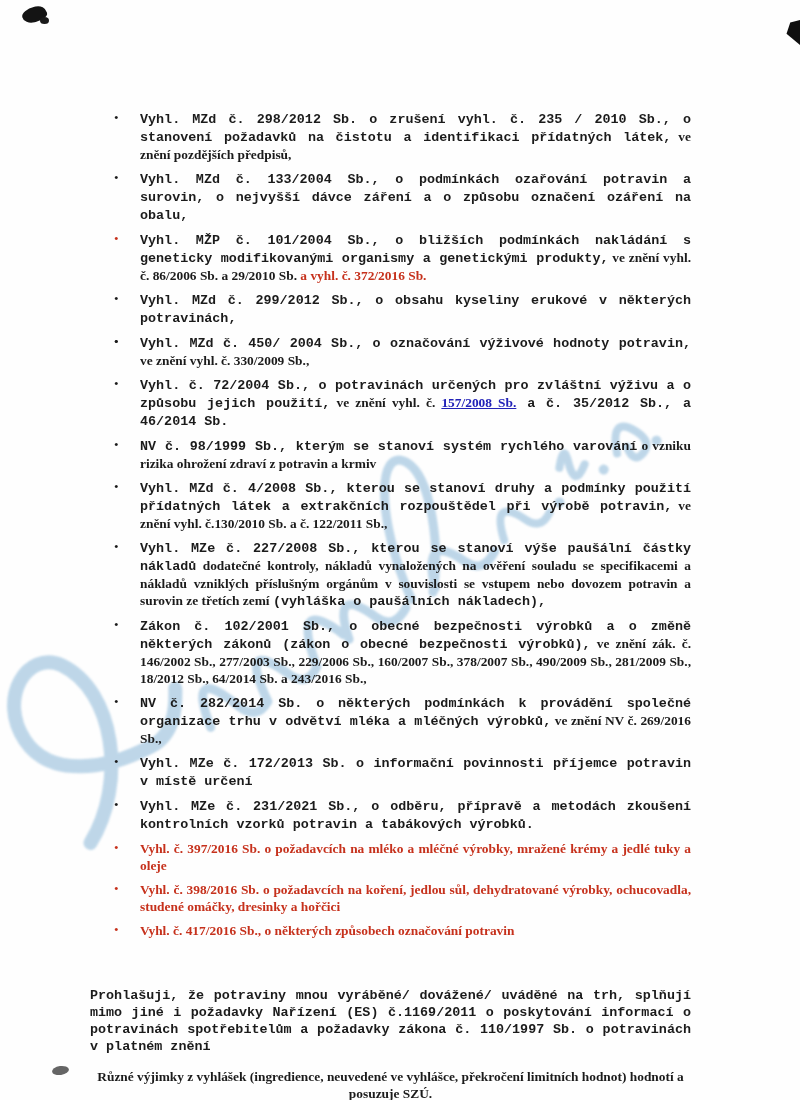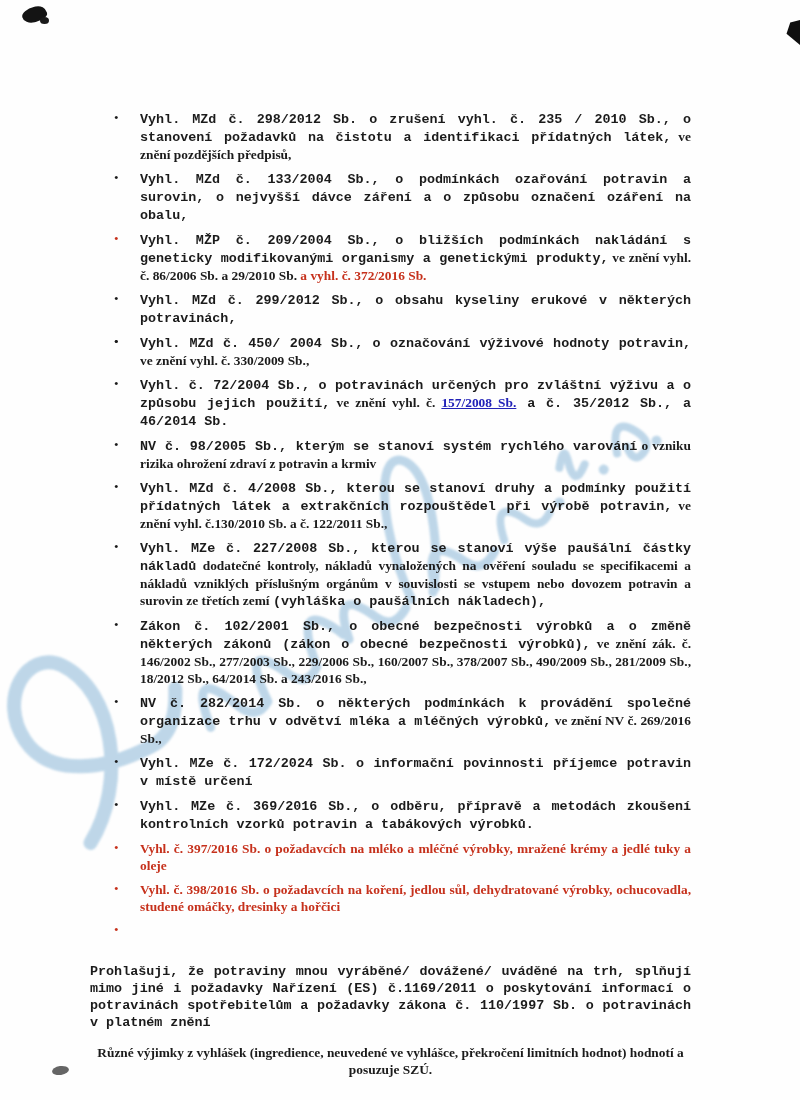--- a/index.html
+++ b/index.html
@@ -103,35 +103,35 @@
 
   <div class="artifact artifact-tl"></div>
   <div class="artifact artifact-tl2"></div>
   <div class="artifact artifact-tr"></div>
   <div class="artifact artifact-bl"></div>
 
   <div class="content">
     <div>
         <div class="reg-item"><span class="bullet" style="color: rgb(27, 27, 27);">•</span><span><span class="seg-bold">Vyhl. MZd č. 298/2012 Sb. o zrušení vyhl. č. 235 / 2010 Sb., o stanovení požadavků na čistotu a identifikaci přídatných látek,</span><span class="seg-regular"> ve znění pozdějších předpisů,</span></span></div>
         <div class="reg-item"><span class="bullet" style="color: rgb(27, 27, 27);">•</span><span><span class="seg-bold">Vyhl. MZd č. 133/2004 Sb., o podmínkách ozařování potravin a surovin, o nejvyšší dávce záření a o způsobu označení ozáření na obalu,</span></span></div>
-        <div class="reg-item"><span class="bullet" style="color: rgb(198, 49, 28);">•</span><span><span class="seg-bold">Vyhl. MŽP č. 209/2004 Sb., o bližších podmínkách nakládání s geneticky modifikovanými organismy a genetickými produkty,</span><span class="seg-regular"> ve znění vyhl. č. 86/2006 Sb. a 29/2010 Sb. </span><span class="seg-bold-red">a vyhl. č. 372/2016 Sb.</span></span></div>
+        <div class="reg-item"><span class="bullet" style="color: rgb(198, 49, 28);">•</span><span><span class="seg-bold">Vyhl. MŽP č. 101/2004 Sb., o bližších podmínkách nakládání s geneticky modifikovanými organismy a genetickými produkty,</span><span class="seg-regular"> ve znění vyhl. č. 86/2006 Sb. a 29/2010 Sb. </span><span class="seg-bold-red">a vyhl. č. 372/2016 Sb.</span></span></div>
         <div class="reg-item"><span class="bullet" style="color: rgb(27, 27, 27);">•</span><span><span class="seg-bold">Vyhl. MZd č. 299/2012 Sb., o obsahu kyseliny erukové v některých potravinách,</span></span></div>
         <div class="reg-item"><span class="bullet" style="color: rgb(27, 27, 27);">•</span></div>
         <div class="reg-item"><span class="bullet" style="color: rgb(27, 27, 27);">•</span><span><span class="seg-bold">Vyhl. MZd č. 450/ 2004 Sb., o označování výživové hodnoty potravin,</span><span class="seg-regular"> ve znění vyhl. č. 330/2009 Sb.,</span></span></div>
         <div class="reg-item"><span class="bullet" style="color: rgb(27, 27, 27);">•</span><span><span class="seg-bold">Vyhl. č. 72/2004 Sb., o potravinách určených pro zvláštní výživu a o způsobu jejich použití,</span><span class="seg-regular"> ve znění vyhl. č. </span><a href="#" class="seg-link">157/2008 Sb.</a><span class="seg-bold"> a č. 35/2012 Sb., a 46/2014 Sb.</span></span></div>
-        <div class="reg-item"><span class="bullet" style="color: rgb(27, 27, 27);">•</span><span><span class="seg-bold">NV č. 98/2005 Sb., kterým se stanoví systém rychlého varování</span><span class="seg-regular"> o vzniku rizika ohrožení zdraví z potravin a krmiv</span></span></div>
+        <div class="reg-item"><span class="bullet" style="color: rgb(27, 27, 27);">•</span><span><span class="seg-bold">NV č. 98/1999 Sb., kterým se stanoví systém rychlého varování</span><span class="seg-regular"> o vzniku rizika ohrožení zdraví z potravin a krmiv</span></span></div>
         <div class="reg-item"><span class="bullet" style="color: rgb(27, 27, 27);">•</span><span><span class="seg-bold">Vyhl. MZd č. 4/2008 Sb., kterou se stanoví druhy a podmínky použití přídatných látek a extrakčních rozpouštědel při výrobě potravin,</span><span class="seg-regular"> ve znění vyhl. č.130/2010 Sb. a č. 122/2011 Sb.,</span></span></div>
         <div class="reg-item"><span class="bullet" style="color: rgb(27, 27, 27);">•</span><span><span class="seg-bold">Vyhl. MZe č. 227/2008 Sb., kterou se stanoví výše paušální částky nákladů</span><span class="seg-regular"> dodatečné kontroly, nákladů vynaložených na ověření souladu se specifikacemi a nákladů vzniklých příslušným orgánům v souvislosti se vstupem nebo dovozem potravin a surovin ze třetích zemí </span><span class="seg-bold">(vyhláška o paušálních nákladech),</span></span></div>
         <div class="reg-item"><span class="bullet" style="color: rgb(27, 27, 27);">•</span><span><span class="seg-bold">Zákon č. 102/2001 Sb., o obecné bezpečnosti výrobků a o změně některých zákonů (zákon o obecné bezpečnosti výrobků),</span><span class="seg-regular"> ve znění zák. č. 146/2002 Sb., 277/2003 Sb., 229/2006 Sb., 160/2007 Sb., 378/2007 Sb., 490/2009 Sb., 281/2009 Sb., 18/2012 Sb., 64/2014 Sb. a 243/2016 Sb.,</span></span></div>
         <div class="reg-item"><span class="bullet" style="color: rgb(27, 27, 27);">•</span><span><span class="seg-bold">NV č. 282/2014 Sb. o některých podmínkách k provádění společné organizace trhu v odvětví mléka a mléčných výrobků,</span><span class="seg-regular"> ve znění NV č. 269/2016 Sb.,</span></span></div>
-        <div class="reg-item"><span class="bullet" style="color: rgb(27, 27, 27);">•</span><span><span class="seg-bold">Vyhl. MZe č. 172/2024 Sb. o informační povinnosti příjemce potravin v místě určení</span></span></div>
-        <div class="reg-item"><span class="bullet" style="color: rgb(27, 27, 27);">•</span><span><span class="seg-bold">Vyhl. MZe č. 369/2016 Sb., o odběru, přípravě a metodách zkoušení kontrolních vzorků potravin a tabákových výrobků.</span></span></div>
+        <div class="reg-item"><span class="bullet" style="color: rgb(27, 27, 27);">•</span><span><span class="seg-bold">Vyhl. MZe č. 172/2013 Sb. o informační povinnosti příjemce potravin v místě určení</span></span></div>
+        <div class="reg-item"><span class="bullet" style="color: rgb(27, 27, 27);">•</span><span><span class="seg-bold">Vyhl. MZe č. 231/2021 Sb., o odběru, přípravě a metodách zkoušení kontrolních vzorků potravin a tabákových výrobků.</span></span></div>
         <div class="reg-item"><span class="bullet" style="color: rgb(198, 49, 28);">•</span><span><span class="seg-bold-red">Vyhl. č. 397/2016 Sb. o požadavcích na mléko a mléčné výrobky, mražené krémy a jedlé tuky a oleje</span></span></div>
         <div class="reg-item"><span class="bullet" style="color: rgb(198, 49, 28);">•</span><span><span class="seg-bold-red">Vyhl. č. 398/2016 Sb. o požadavcích na koření, jedlou sůl, dehydratované výrobky, ochucovadla, studené omáčky, dresinky a hořčici</span></span></div>
-        <div class="reg-item"><span class="bullet" style="color: rgb(198, 49, 28);">•</span></div>
+        <div class="reg-item"><span class="bullet" style="color: rgb(198, 49, 28);">•</span><span><span class="seg-bold-red">Vyhl. č. 417/2016 Sb., o některých způsobech označování potravin</span></span></div>
       </div>
     <div class="paras">
         <p class="para seg-bold">Prohlašuji, že potraviny mnou vyráběné/ dovážené/ uváděné na trh, splňují mimo jiné i požadavky Nařízení (ES) č.1169/2011 o poskytování informací o potravinách spotřebitelům a požadavky zákona č. 110/1997 Sb. o potravinách v platném znění</p>
         <p class="para seg-regular">Různé výjimky z vyhlášek (ingredience, neuvedené ve vyhlášce, překročení limitních hodnot) hodnotí a posuzuje SZÚ.</p>
       </div>
   </div>
 
 </div>
 
 </body></html>

